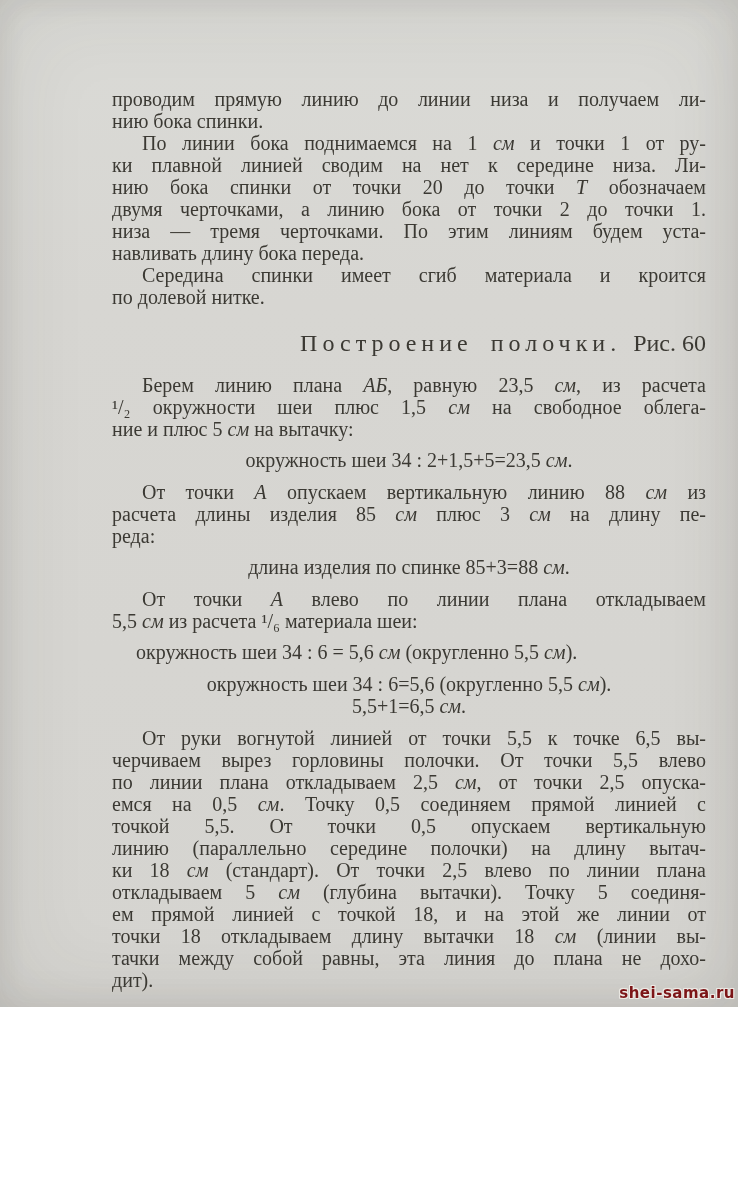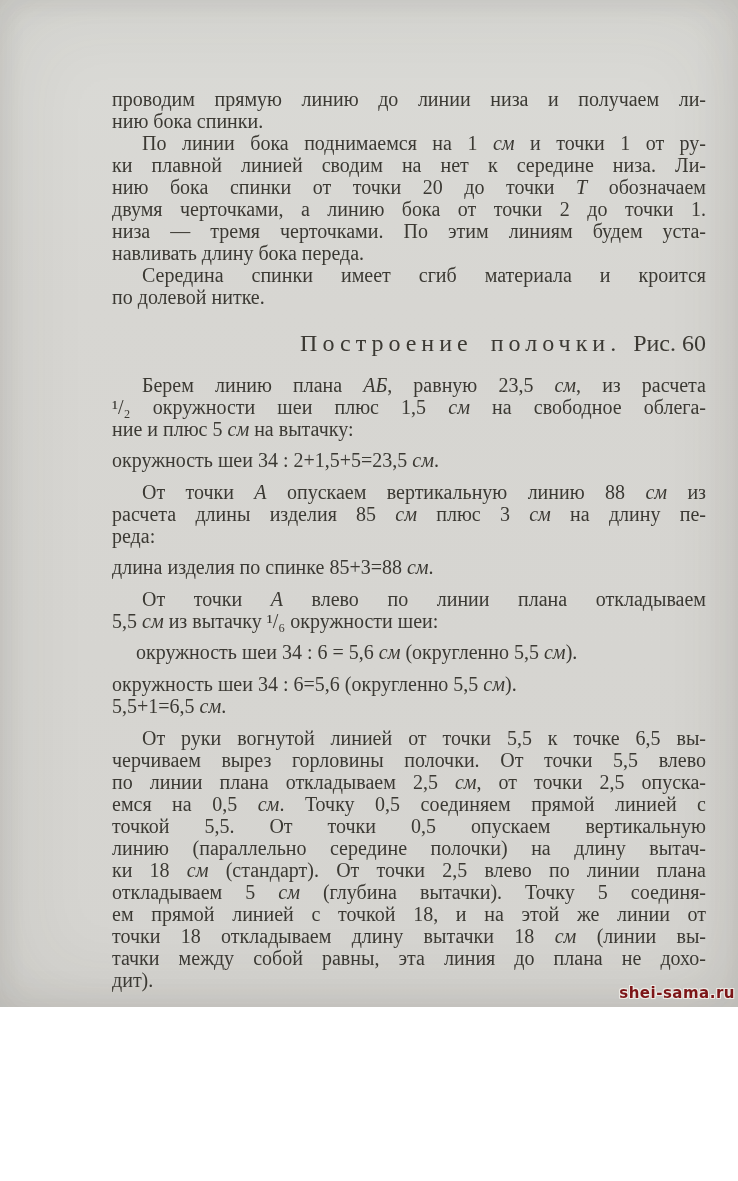--- a/index.html
+++ b/index.html
@@ -15,21 +15,21 @@
     color:#3b3933;
     overflow:hidden;
   }
   .text-block {
     position:absolute; left:112px; top:88px; width:594px;
     font-size:20px; line-height:22px;
   }
   .line { text-align:left; }
   .jst .line { text-align:justify; text-align-last:justify; -moz-text-align-last:justify; }
   .jst .line.last { text-align-last:left; -moz-text-align-last:left; }
-  .ctr .line { }
+  .ctr .line { text-align:center; }
   .lft .line { text-align:left; padding-left:24px; }
   .ind .line:first-child { text-indent:30px; }
   .it { font-style:italic; }
   .formula { margin:9px 0 10px; }
   .mt { margin-top:10px; }
   .heading {
     font-size:24px; font-weight:normal; text-align:right;
     margin:24px 0 20px; white-space:nowrap;
   }
   .lsp { letter-spacing:5px; word-spacing:7px; }
@@ -86,21 +86,21 @@
         <div class="line"><span>От точки </span><span class="it">А</span><span> опускаем вертикальную линию 88 </span><span class="it">см</span><span> из</span></div>
         <div class="line"><span>расчета длины изделия 85 </span><span class="it">см</span><span> плюс 3 </span><span class="it">см</span><span> на длину пе-</span></div>
         <div class="line last"><span>реда:</span></div>
       </div>
     <div class="para ctr formula">
         <div class="line last"><span>длина изделия по спинке 85+3=88 </span><span class="it">см</span><span>.</span></div>
       </div>
 
     <div class="para jst ind mt">
         <div class="line"><span>От точки </span><span class="it">А</span><span> влево по линии плана откладываем</span></div>
-        <div class="line last"><span>5,5 </span><span class="it">см</span><span> из вытачку ¹/₆ окружности шеи:</span></div>
+        <div class="line last"><span>5,5 </span><span class="it">см</span><span> из расчета ¹/₆ материала шеи:</span></div>
       </div>
     <div class="para lft formula">
         <div class="line last"><span>окружность шеи 34 : 6 = 5,6 </span><span class="it">см</span><span> (округленно 5,5 </span><span class="it">см</span><span>).</span></div>
       </div>
 
     <div class="para ctr formula">
         <div class="line"><span>окружность шеи 34 : 6=5,6 (округленно 5,5 </span><span class="it">см</span><span>).</span></div>
         <div class="line last"><span>5,5+1=6,5 </span><span class="it">см</span><span>.</span></div>
       </div>
 

